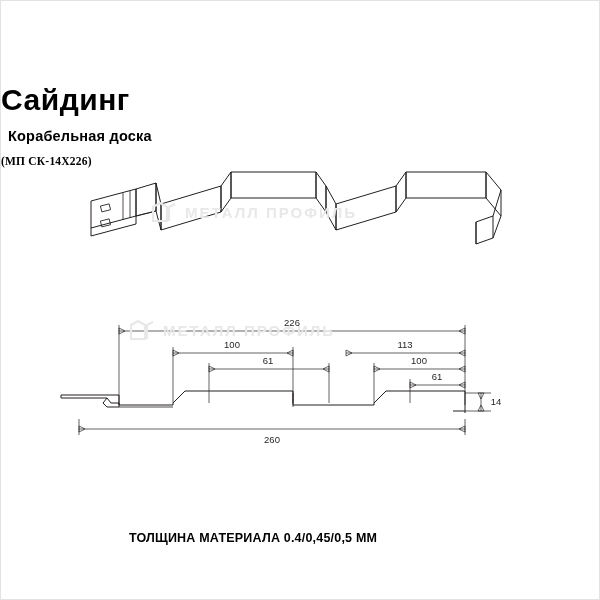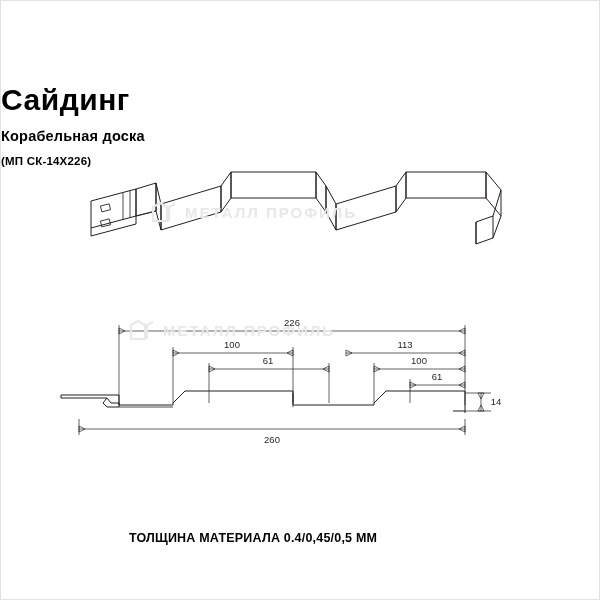--- a/index.html
+++ b/index.html
@@ -35,26 +35,28 @@
     font-weight: bold;
     letter-spacing: 0.5px;
     line-height: 1.05;
     margin: 0;
   }
   .subtitle {
     font-size: 14.5px;
     font-weight: bold;
     margin-top: 12px;
     letter-spacing: 0.2px;
+    padding-left: 7px;
   }
   .code {
     font-size: 11.5px;
     font-weight: bold;
     margin-top: 11px;
     letter-spacing: 0.2px;
+    font-family: Liberation Serif, serif;
   }
   
   .footer {
     position: absolute;
     left: 0;
     top: 530px;
     width: 504px;
     text-align: center;
     font-size: 12.5px;
     font-weight: bold;

